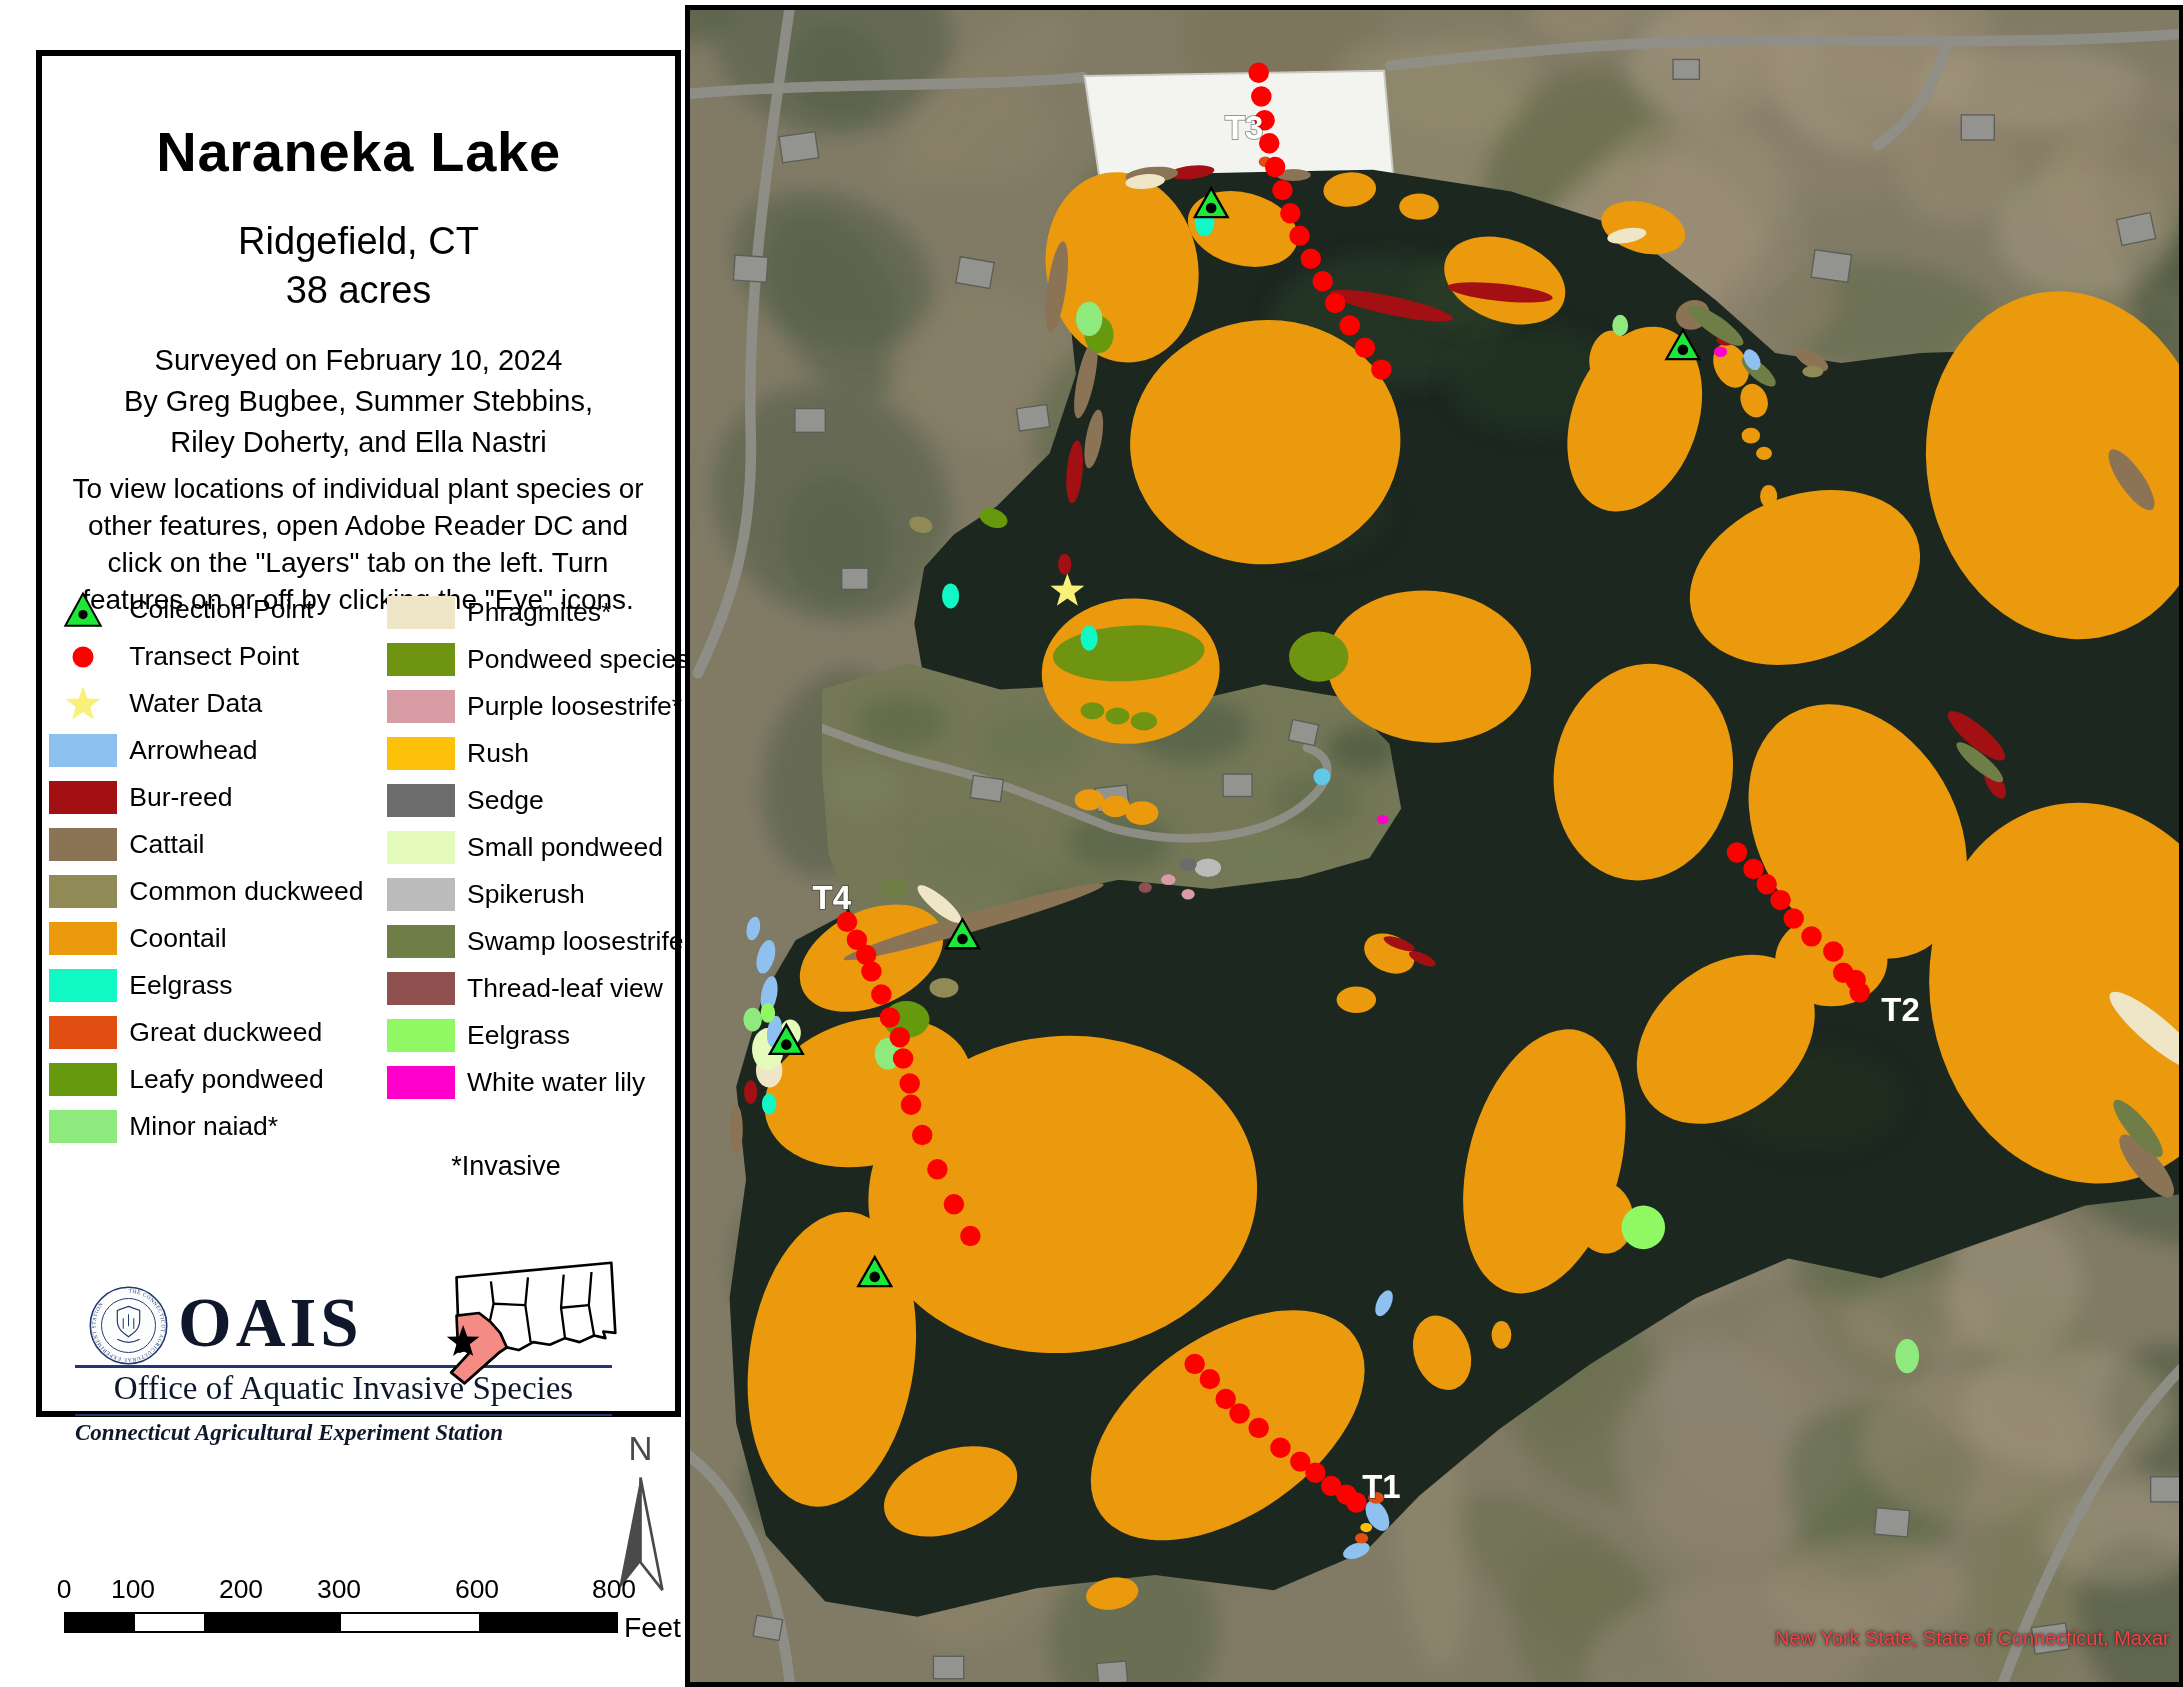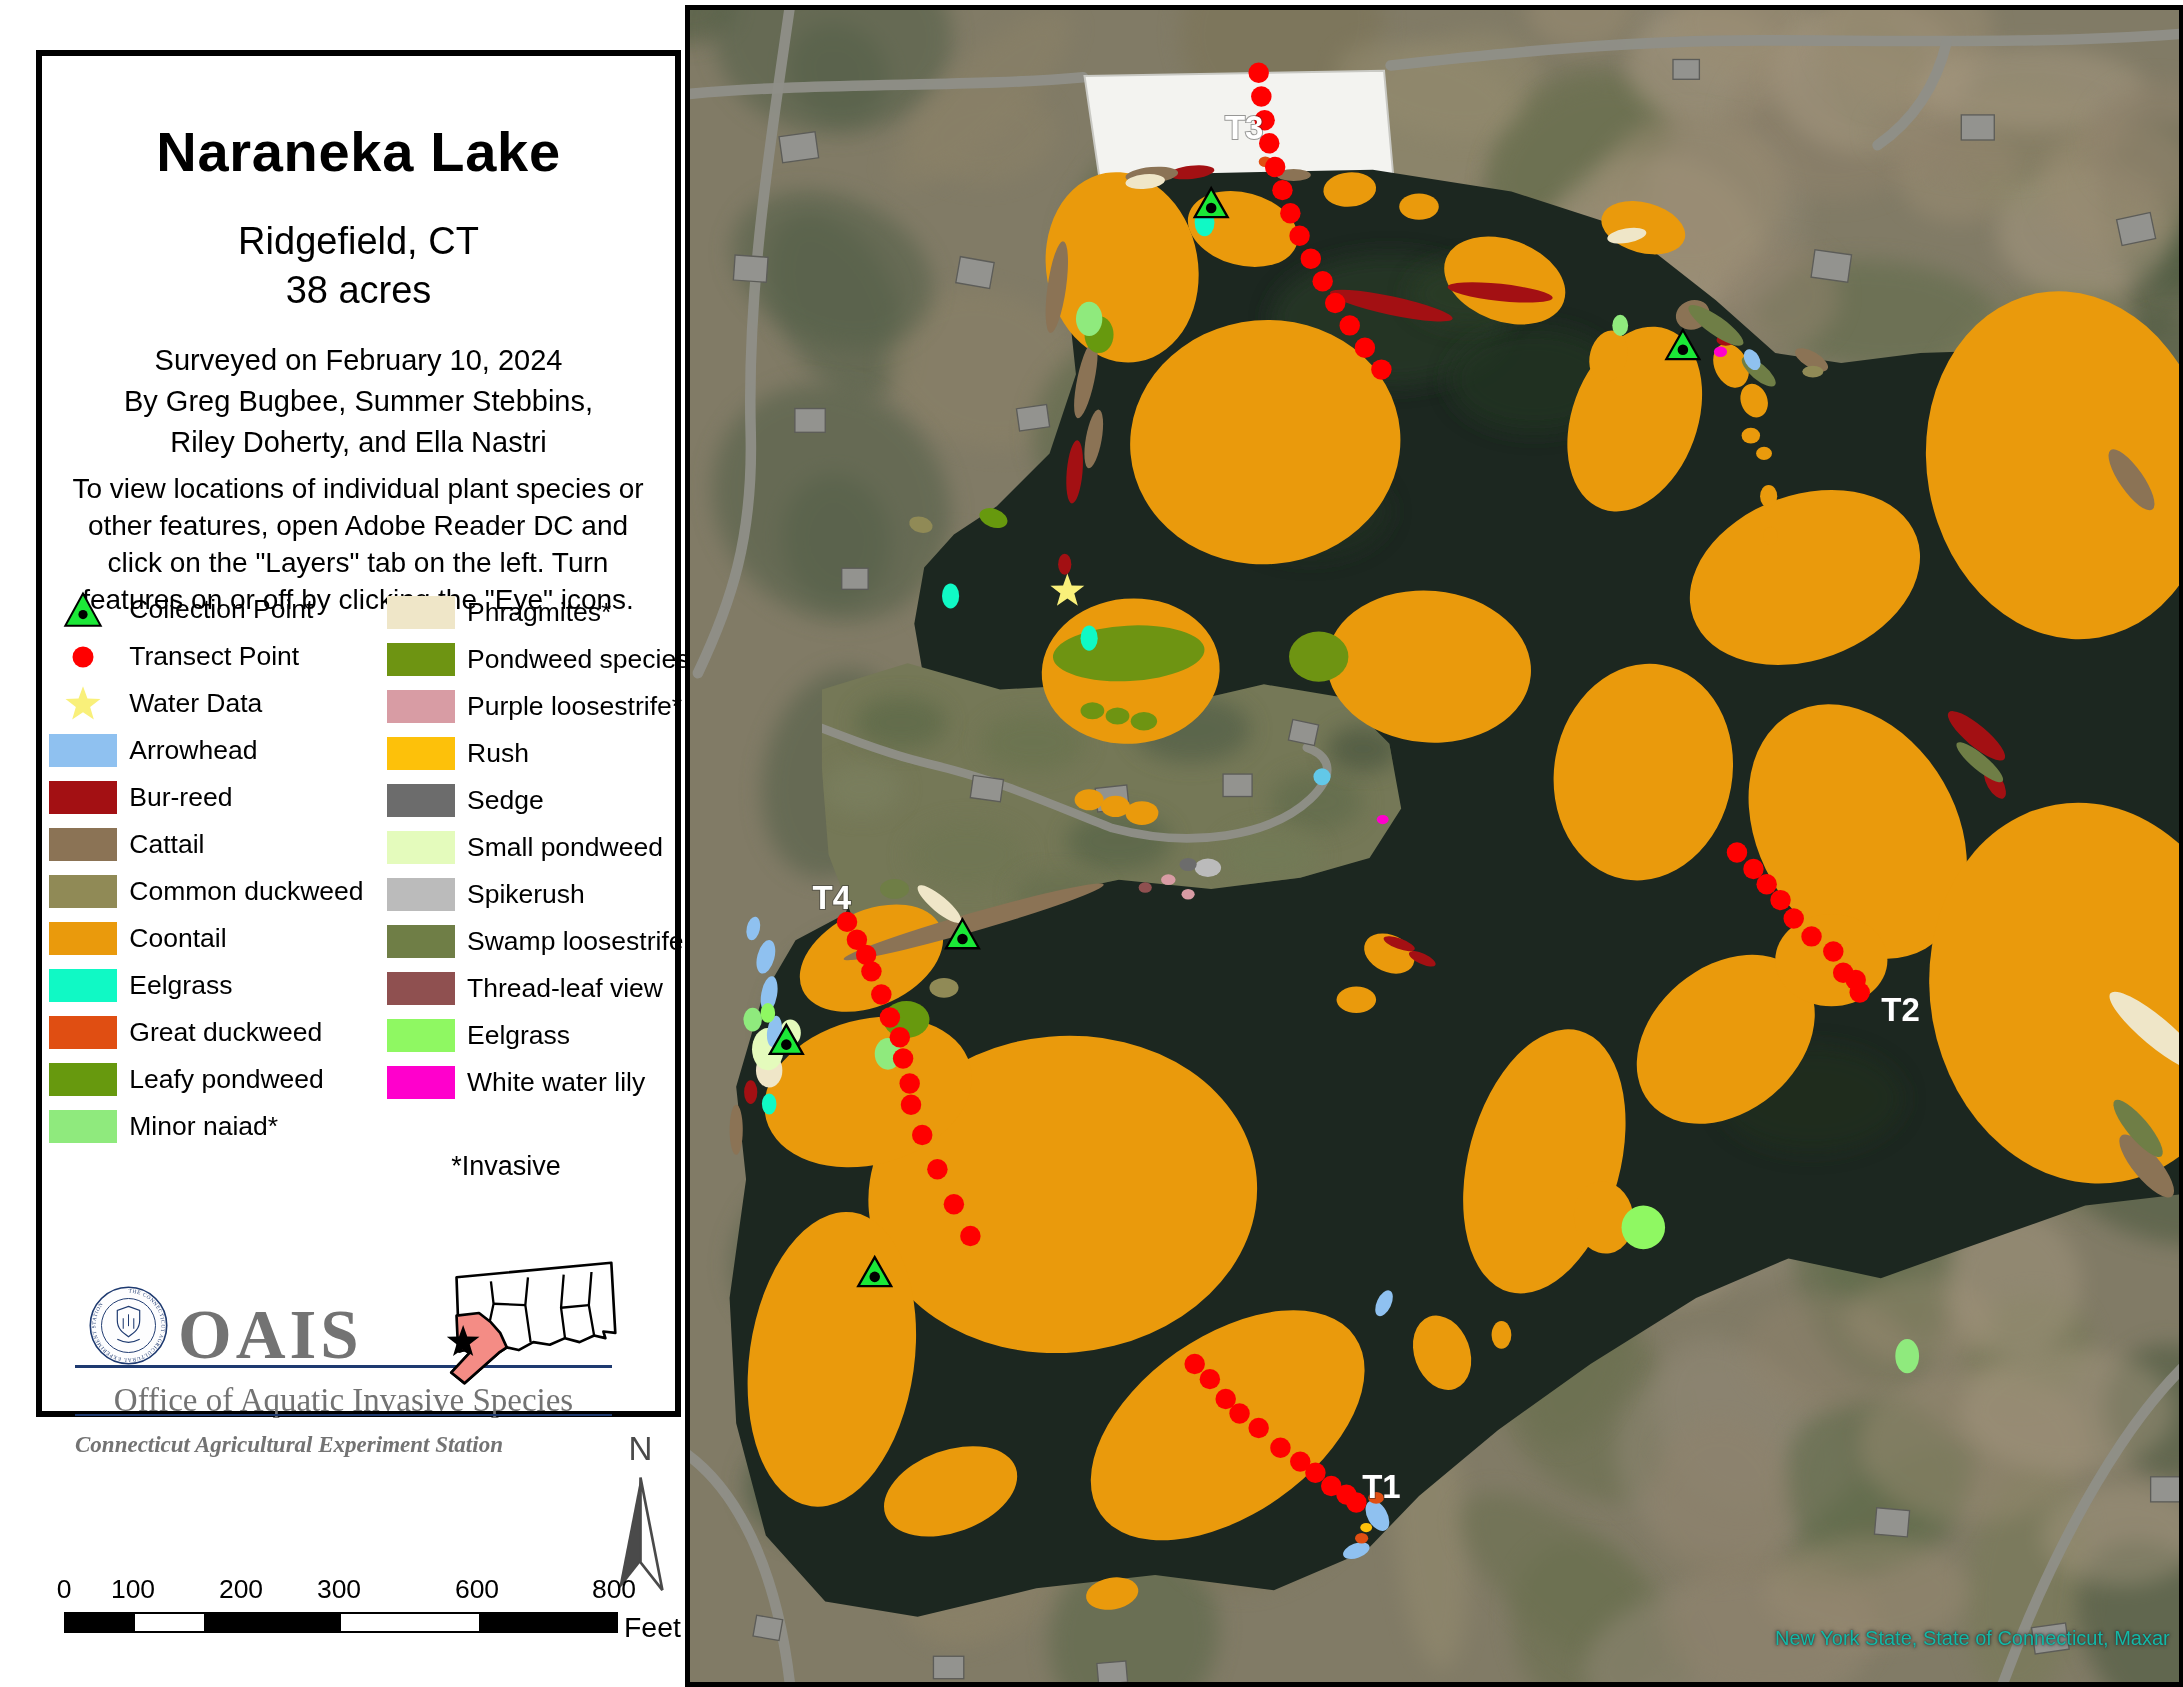--- a/index.html
+++ b/index.html
@@ -17,39 +17,39 @@
   .instructions{left:25px;top:415px;width:582px;text-align:center;font-size:28px;line-height:1.32;}
 
   .legend-col{position:absolute;width:304px;}
   .lrow{height:47px;display:flex;align-items:center;}
   .swbox{width:68px;flex:0 0 68px;display:flex;justify-content:center;align-items:center;}
   .swatch{width:68px;height:33px;}
   .llabel{margin-left:12px;font-size:26.5px;white-space:nowrap;}
   .invasive{left:345px;top:1095px;width:238px;text-align:center;font-size:27px;}
 
   
-  .navy{color:#737373;margin-top:12px;}
+  .navy{color:#0f172a;}
   .oais-acronym{left:136px;top:1228px;font-family:"Liberation Serif",serif;font-weight:bold;
                 font-size:69px;letter-spacing:4px;}
   .rule{left:33px;width:537px;background:#1E3A70;}
   .office{left:33px;top:1314px;width:537px;text-align:center;font-family:"Liberation Serif",serif;font-size:33px;}
   .station{left:33px;top:1364px;width:537px;text-align:left;font-family:"Liberation Serif",serif;
            font-style:italic;font-weight:bold;font-size:23px;}
 
   
   .sb-label{position:absolute;top:1518px;font-size:26.5px;transform:translateX(-50%);}
   .sb-bar{position:absolute;left:22px;top:1556px;width:550px;height:17px;border:2px solid #000;display:flex;}
   .sb-seg{height:100%;}
   .sb-unit{position:absolute;left:582px;top:1555px;font-size:28.4px;}
 
   
   .map{position:absolute;left:685px;top:5.3px;width:1499px;height:1682px;border:5.3px solid #000;
        box-sizing:border-box;background:#1C2720;overflow:hidden;}
   .map svg{display:block;width:100%;height:100%;}
-  .attribution{position:absolute;right:9.3px;bottom:32px;font-size:20px;color:#14b8a6;
+  .attribution{position:absolute;right:9.3px;bottom:32px;font-size:20px;color:#ef4444;
                text-shadow:0 0 2px #2b2b2b,0 0 4px #2b2b2b;}
 </style>
 </head>
 <body>
 
 <div class="sheet">
 
   <div class="panel">
     <div class="abs title">Naraneka Lake</div>
     <div class="abs location">Ridgefield, CT</div>

